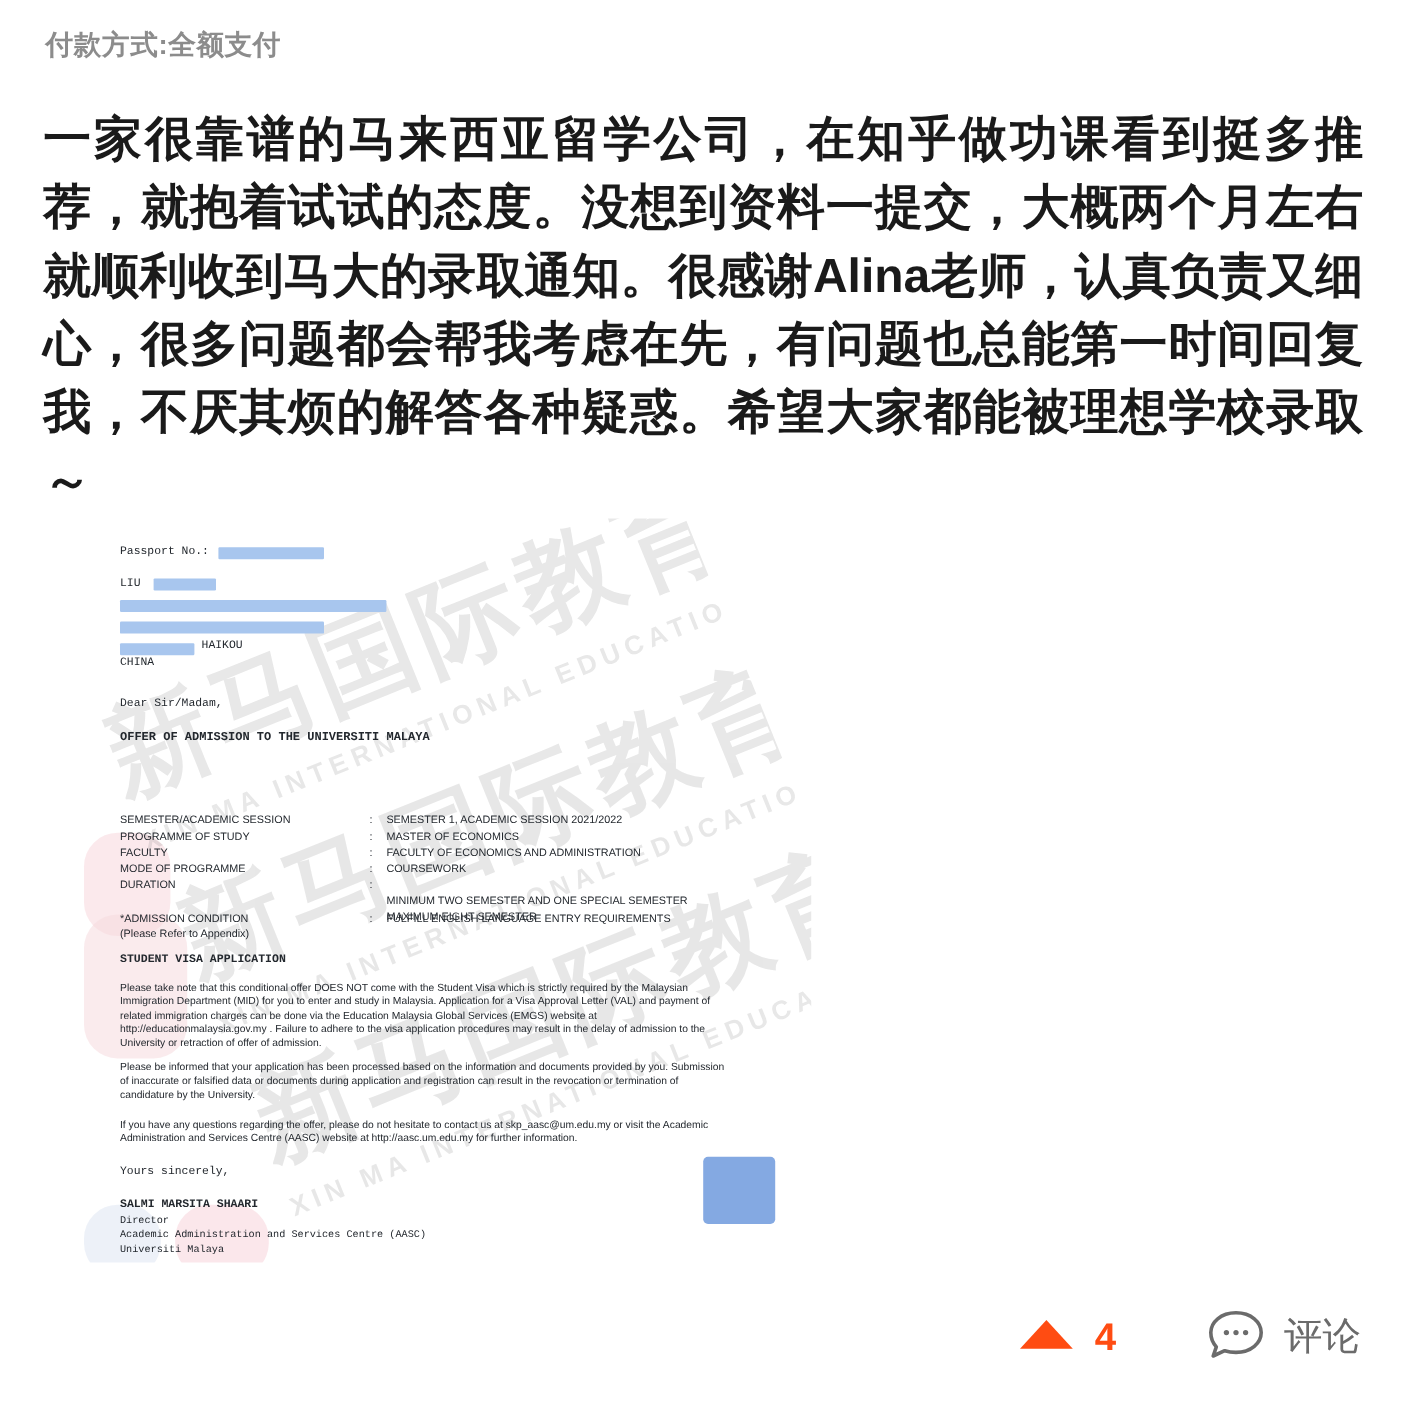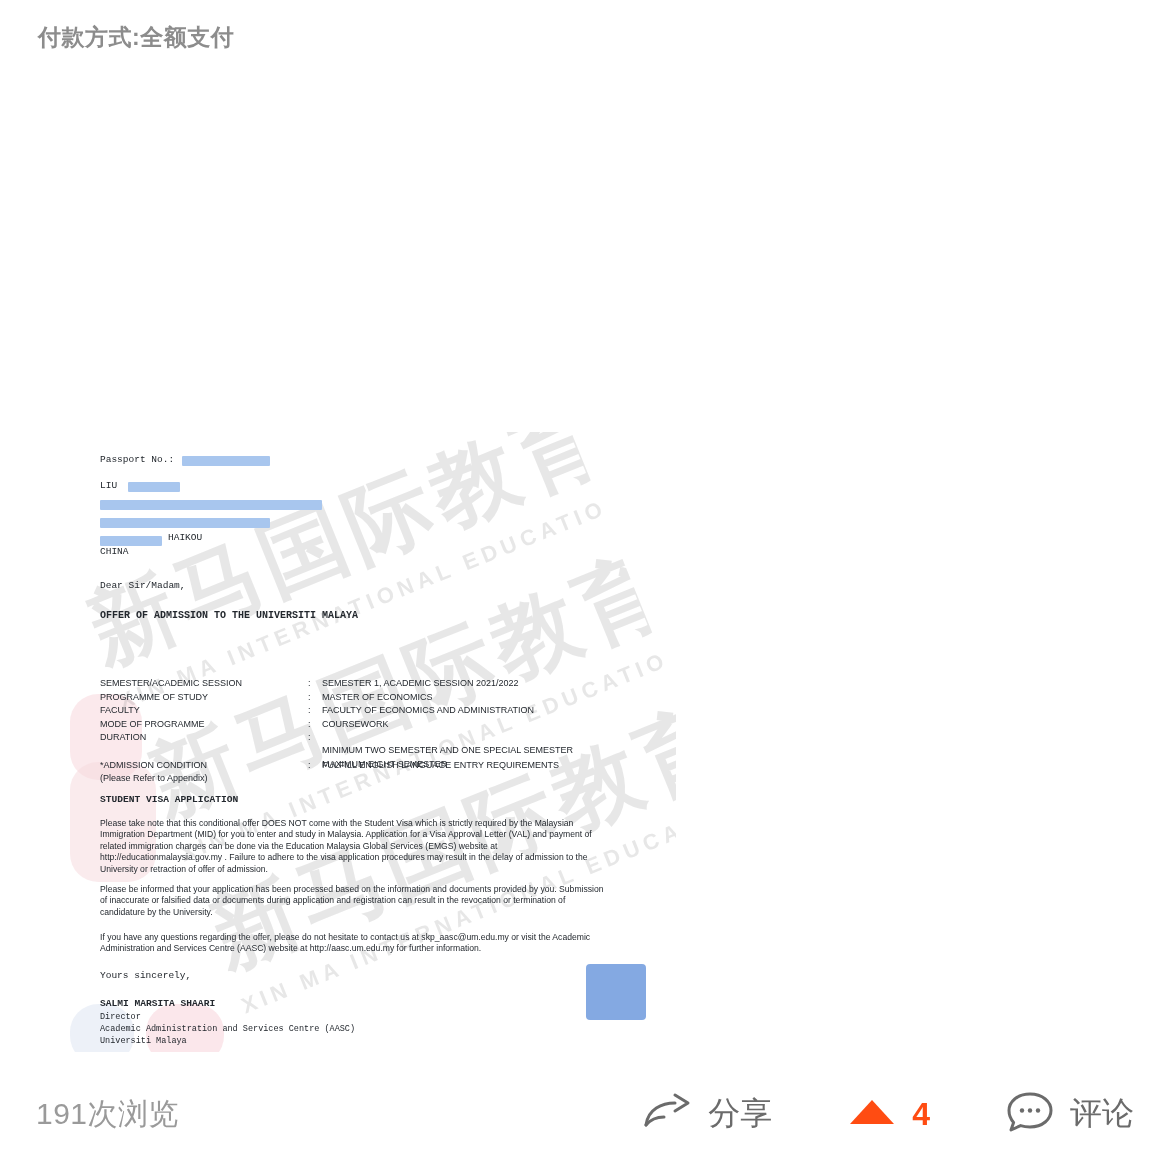--- a/index.html
+++ b/index.html
@@ -166,20 +166,21 @@
   }
   .ic { display: block; }
 </style>
 </head>
 <body>
 
 <div id="app">
 
   <div class="payment-line">付款方式:全额支付</div>
 
+  <div class="review-body">一家很靠谱的马来西亚留学公司，在知乎做功课看到挺多推荐，就抱着试试的态度。没想到资料一提交，大概两个月左右就顺利收到马大的录取通知。很感谢Alina老师，认真负责又细心，很多问题都会帮我考虑在先，有问题也总能第一时间回复我，不厌其烦的解答各种疑惑。希望大家都能被理想学校录取～</div>
 
   <div class="doc-wrap">
     <div class="doc-page">
 
       <div class="blob pink-a"></div>
       <div class="blob pink-b"></div>
       <div class="blob blue-a"></div>
       <div class="blob pink-c"></div>
       <div class="blob blue-b"></div>
 
@@ -252,34 +253,23 @@
 
       <div class="doc-text t-sm t-b" style="left:64px; top:566px; font-size:9.6px;">SALMI MARSITA SHAARI</div>
       <div class="doc-text t-xs" style="left:64px; top:580px;">Director</div>
       <div class="doc-text t-xs" style="left:64px; top:592px;">Academic Administration and Services Centre (AASC)</div>
       <div class="doc-text t-xs" style="left:64px; top:604px;">Universiti Malaya</div>
 
     </div>
   </div>
 
   <div class="footer">
-    <div class="views">191次浏览</div>
 
     <div class="footer-actions">
 
-      <div class="action">
-        <span class="ic">
-          <svg width="52" height="42" viewBox="0 0 52 42" fill="none" xmlns="http://www.w3.org/2000/svg">
-            <path d="M4 34 C6 18, 20 12, 33 12" stroke="#6b6b6b" stroke-width="3" fill="none" stroke-linecap="round"></path>
-            <path d="M33 4 L46 12 L33 20" stroke="#6b6b6b" stroke-width="3" fill="none" stroke-linejoin="round" stroke-linecap="round"></path>
-            <path d="M4 34 C9 28, 15 26, 22 26" stroke="#6b6b6b" stroke-width="3" fill="none" stroke-linecap="round"></path>
-          </svg>
-        </span>
-        <span class="action-label">分享</span>
-      </div>
 
       <div class="action">
         <span class="ic">
           <svg width="52" height="42" viewBox="0 0 52 42" xmlns="http://www.w3.org/2000/svg">
             <path d="M26 9 L48 33 L4 33 Z" fill="#ff4c12"></path>
           </svg>
         </span>
         <span class="action-count">4</span>
       </div>
 

